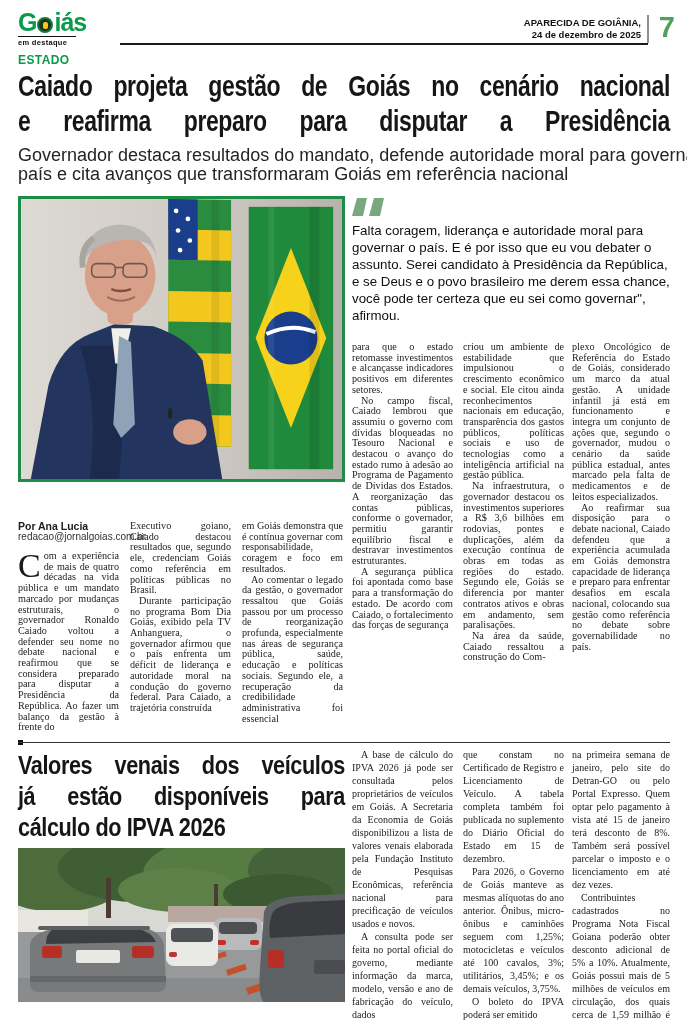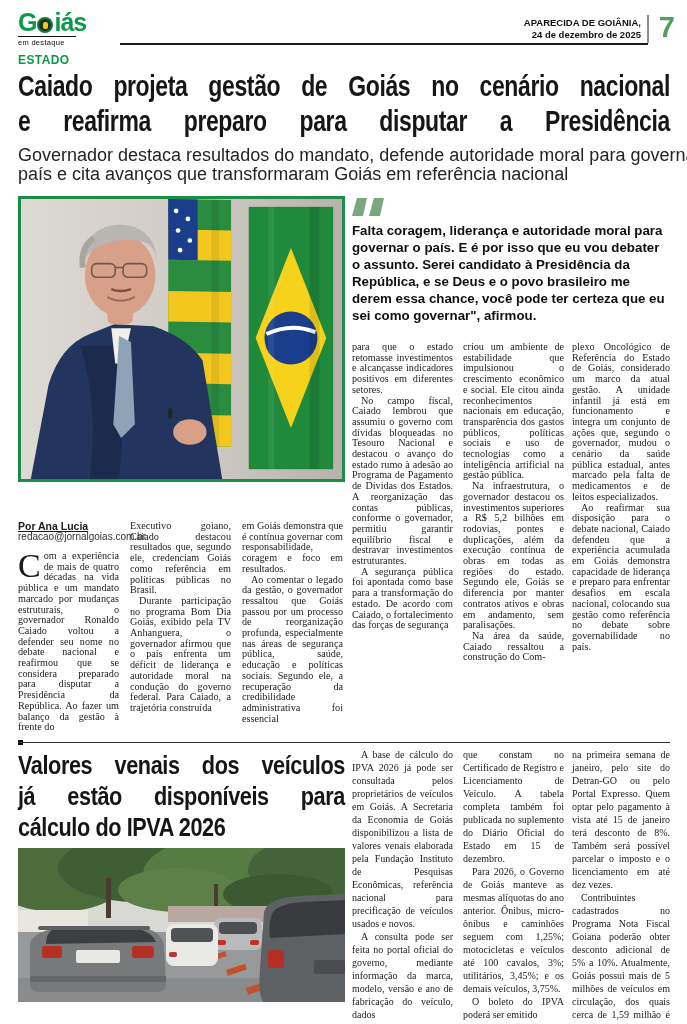--- a/index.html
+++ b/index.html
@@ -10,21 +10,21 @@
   *{box-sizing:border-box;margin:0;padding:0;}
   body{background:#888;font-family:"Liberation Sans",sans-serif;}
   .page{position:relative;width:687px;height:1024px;background:#ffffff;margin:0 auto;overflow:hidden;color:var(--ink);}
 
   
   .masthead{position:absolute;left:18px;top:10px;width:100px;height:38px;}
   .logo-row{display:flex;align-items:flex-end;line-height:1;}
   .logo-g,.logo-rest{font-weight:bold;font-size:25px;color:var(--green);letter-spacing:-1px;}
   .logo-o{width:16px;height:16px;border-radius:50%;background:#18321e;border:2px solid #0d7a3c;position:relative;margin:0 1px 2px 1px;}
   .logo-o::after{content:"";position:absolute;left:4px;top:3px;width:5px;height:7px;background:#f2c81e;border-radius:2px;}
-  .logo-tagline{font-size:7.5px;font-weight:normal;color:#111;letter-spacing:.3px;margin-top:1px;border-top:1.5px solid #111;padding-top:1px;width:58px;}
+  .logo-tagline{font-size:7.5px;font-weight:bold;color:#111;letter-spacing:.3px;margin-top:1px;border-top:1.5px solid #111;padding-top:1px;width:58px;}
   .header-rule{position:absolute;left:120px;top:43px;width:528px;height:2px;background:#1a1a1a;}
   .dateline{position:absolute;right:46px;top:17px;text-align:right;font-size:9.5px;font-weight:bold;line-height:1.25;color:#111;}
   .page-sep{position:absolute;right:38px;top:15px;width:2px;height:28px;background:#8f8f8f;}
   .page-number{position:absolute;right:12px;top:11px;font-size:29px;font-weight:bold;color:#4fa25b;}
 
   .section-label{position:absolute;left:18px;top:53px;font-size:12px;font-weight:bold;color:var(--green);letter-spacing:.4px;}
 
   
   .headline1{position:absolute;left:18px;top:68px;width:652px;height:74px;overflow:visible;}
   .hl1-inner{width:850px;transform:scaleX(0.767);transform-origin:0 0;}
@@ -33,27 +33,27 @@
   .subhead1 .sh-line1{text-align:justify;text-align-last:justify;white-space:nowrap;}
 
   
   .photo1{position:absolute;left:18px;top:196px;width:327px;height:286px;border:3px solid #1d8c46;background:#d6d2cc;}
   .photo2{position:absolute;left:18px;top:848px;width:327px;height:154px;background:#cfcfca;}
   .photo1 svg,.photo2 svg{display:block;width:100%;height:100%;}
 
   
   .quote-block{position:absolute;left:352px;top:198px;width:318px;}
   .quote-icon{display:block;margin-bottom:6px;}
-  .quote-text{font-weight:bold;font-size:13.3px;line-height:17px;color:#101010;}
+  .quote-text{font-weight:normal;font-size:13.3px;line-height:17px;color:#101010;}
 
   
   .col{position:absolute;width:101px;font-family:"Liberation Serif",serif;font-size:10.2px;line-height:10.7px;text-align:justify;color:var(--ink);}
   .col p{text-indent:9px;}
   .col p.cont{text-indent:0;}
-  .byline-name{font-family:"Liberation Sans",sans-serif;font-weight:bold;font-size:10.5px;line-height:12px;text-align:left;text-decoration:underline;}
+  .byline-name{font-family:"Liberation Sans",sans-serif;font-weight:bold;font-size:10.5px;line-height:12px;text-align:left;}
   .byline-email{font-family:"Liberation Sans",sans-serif;font-size:10px;line-height:10px;color:#333;text-align:center;margin-bottom:9px;}
   p.dropcap::first-letter{float:left;font-size:34px;line-height:27px;padding:1px 3px 0 0;font-weight:normal;}
   p.dropcap{text-indent:0;}
 
   
   .story-divider{position:absolute;left:18px;top:740px;width:652px;height:5px;}
   .story-divider .sq{position:absolute;left:0;top:0;width:5px;height:5px;background:#111;}
   .story-divider .ln{position:absolute;left:0;top:2px;width:652px;height:1px;background:#333;}
 
   
@@ -176,21 +176,21 @@
     <p class="cont">em Goiás demonstra que é contínua governar com responsabilidade, coragem e foco em resultados.</p>
     <p>Ao comentar o legado da gestão, o governador ressaltou que Goiás passou por um processo de reorganização profunda, especialmente nas áreas de segurança pública, saúde, educação e políticas sociais. Segundo ele, a recuperação da credibilidade administrativa foi essencial</p>
   </div>
   <div class="col" style="left:352px;top:342px;">
     <p class="cont">para que o estado retomasse investimentos e alcançasse indicadores positivos em diferentes setores.</p>
     <p>No campo fiscal, Caiado lembrou que assumiu o governo com dívidas bloqueadas no Tesouro Nacional e destacou o avanço do estado rumo à adesão ao Programa de Pagamento de Dívidas dos Estados. A reorganização das contas públicas, conforme o governador, permitiu garantir equilíbrio fiscal e destravar investimentos estruturantes.</p>
     <p>A segurança pública foi apontada como base para a transformação do estado. De acordo com Caiado, o fortalecimento das forças de segurança</p>
   </div>
   <div class="col" style="left:463px;top:342px;">
     <p class="cont">criou um ambiente de estabilidade que impulsionou o crescimento econômico e social. Ele citou ainda reconhecimentos nacionais em educação, transparência dos gastos públicos, políticas sociais e uso de tecnologias como a inteligência artificial na gestão pública.</p>
-    <p>Na infraestrutura, o governador destacou os investimentos superiores a R$ 5,2 bilhões em rodovias, pontes e duplicações, além da execução contínua de obras em todas as regiões do estado. Segundo ele, Goiás se diferencia por manter contratos ativos e obras em andamento, sem paralisações.</p>
+    <p>Na infraestrutura, o governador destacou os investimentos superiores a R$ 3,6 bilhões em rodovias, pontes e duplicações, além da execução contínua de obras em todas as regiões do estado. Segundo ele, Goiás se diferencia por manter contratos ativos e obras em andamento, sem paralisações.</p>
     <p>Na área da saúde, Caiado ressaltou a construção do Com-</p>
   </div>
   <div class="col" style="left:572px;top:342px;width:98px;font-family:Liberation Serif, serif;">
     <p class="cont">plexo Oncológico de Referência do Estado de Goiás, considerado um marco da atual gestão. A unidade infantil já está em funcionamento e integra um conjunto de ações que, segundo o governador, mudou o cenário da saúde pública estadual, antes marcado pela falta de medicamentos e de leitos especializados.</p>
     <p>Ao reafirmar sua disposição para o debate nacional, Caiado defendeu que a experiência acumulada em Goiás demonstra capacidade de liderança e preparo para enfrentar desafios em escala nacional, colocando sua gestão como referência no debate sobre governabilidade no país.</p>
   </div>
 
   <div class="story-divider">
     <span class="sq"></span>
     <span class="ln"></span>

